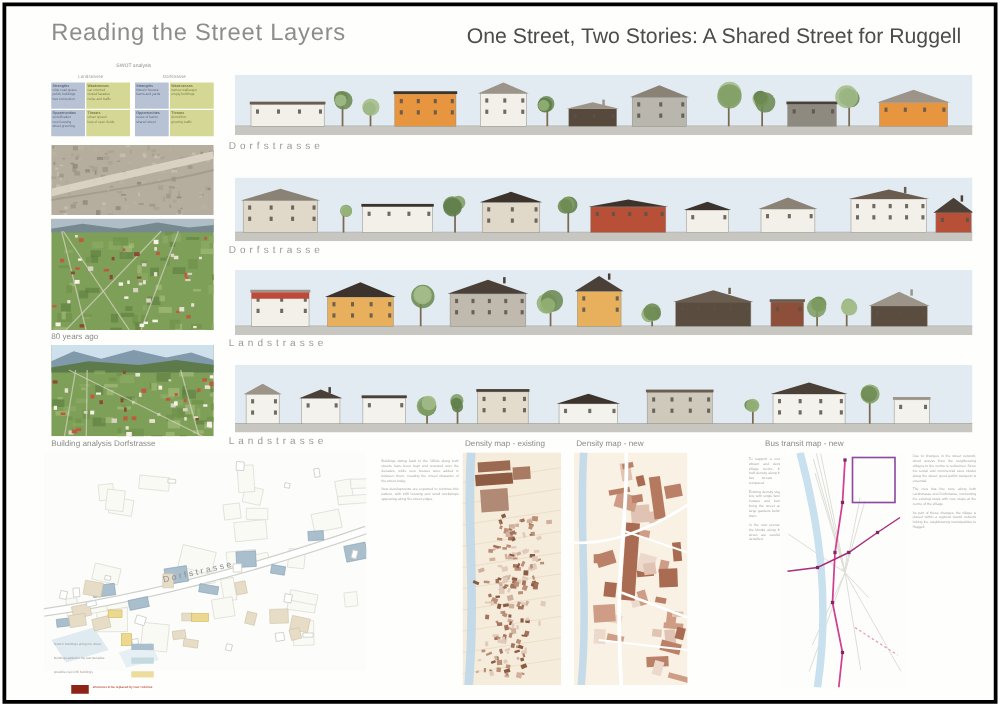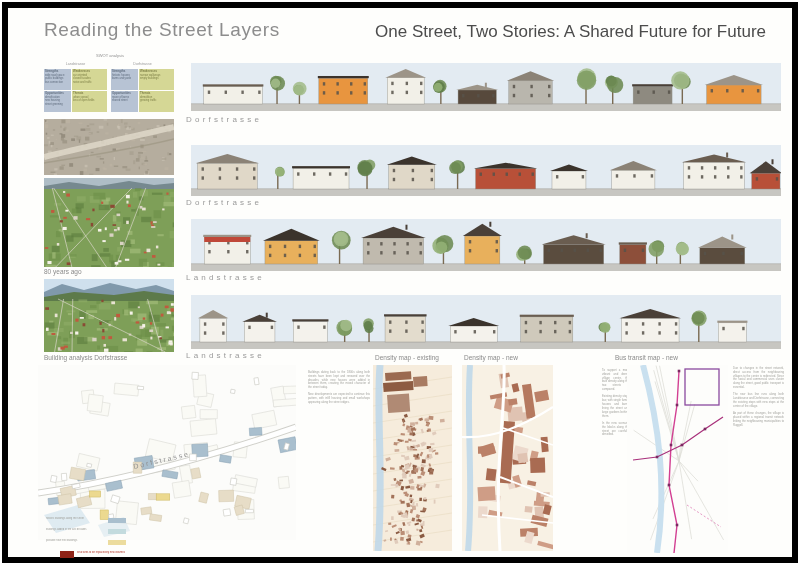--- a/index.html
+++ b/index.html
@@ -1,18 +1,18 @@
 <!DOCTYPE html>
 <html><head>
 <meta charset="utf-8">
 <style>
   html,body{margin:0;padding:0;background:#ffffff;}
   body{width:800px;height:565px;position:relative;overflow:hidden;
        font-family:"Liberation Sans",sans-serif;}
-  .board{position:absolute;inset:2px;border:6px solid #000000;background:#fefefc;}
+  .board{position:absolute;inset:2px;border:3px solid #000000;background:#fefefc;}
   .a{position:absolute;}
   
   .title-l{left:36px;top:11px;font-size:19px;letter-spacing:.6px;color:#8d8d8d;white-space:nowrap;}
   .title-r{right:26px;top:14px;font-size:17px;color:#4c4c4c;white-space:nowrap;}
   
   .striplabel{font-size:8px;letter-spacing:3.2px;color:#9a9a9a;white-space:nowrap;}
   
   .cap{font-size:13px;color:#8a8a8a;transform:scale(.5);transform-origin:0 0;white-space:nowrap;}
   
   .tcol{transform:scale(.3333);transform-origin:0 0;width:300%;font-size:8.4px;
@@ -37,21 +37,21 @@
   .leg-note{display:flex;align-items:flex-start;}
   .leg-note .t3{transform:scale(.3333);transform-origin:0 0;width:300%;font-size:7.8px;line-height:1.25;color:#b23122;}
   svg{display:block;}
 </style>
 </head>
 <body>
 
 <div class="board">
 
   <div class="a title-l">Reading the Street Layers</div>
-  <div class="a title-r">One Street, Two Stories: A Shared Future for Future</div>
+  <div class="a title-r">One Street, Two Stories: A Shared Street for Ruggell</div>
 
   <div class="a" style="left:36px;top:45px;width:132px;height:64px;" id="swot">
       <div class="sw-title">SWOT analysis</div>
       <div style="display: flex; gap: 4px; margin-top: -1px;">
         <div>
           <div class="sw-colname">Landstrasse</div>
           <div class="sw-grid" style="margin-top: -2px;">
             <div class="swbox sw-blue">
               <div class="t3"><b>Strengths</b><br>wide road space<br>public buildings<br>bus connection</div>
             </div>

